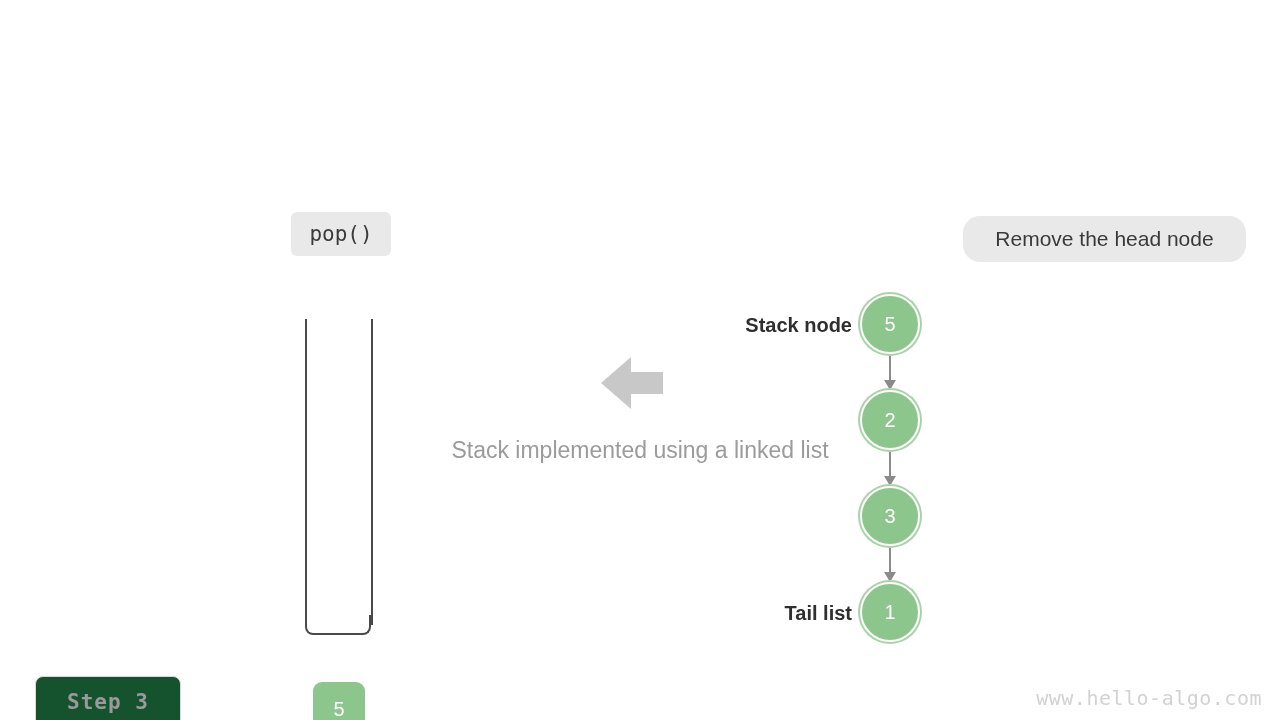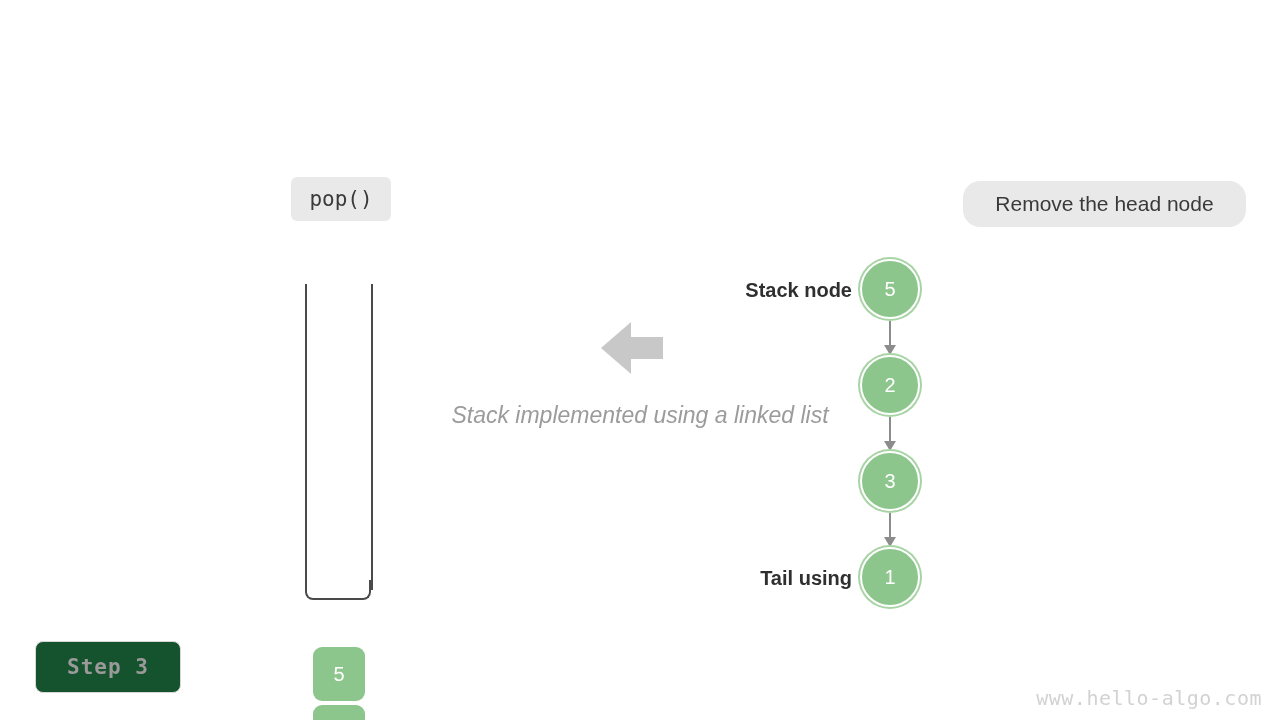--- a/index.html
+++ b/index.html
@@ -12,20 +12,21 @@
     height: 720px;
     position: relative;
     overflow: hidden;
     font-family: "Liberation Sans", sans-serif;
     -webkit-font-smoothing: antialiased;
   }
 
   .stage {
     position: absolute;
     inset: 0;
+    margin-top: 35px;
   }
 
   
   .pill {
     position: absolute;
     background: #e9e9e9;
     border-radius: 6px;
     color: #3d3d3d;
     display: flex;
     align-items: center;
@@ -77,21 +78,21 @@
   
   #caption {
     position: absolute;
     left: 0;
     top: 402px;
     width: 1280px;
     text-align: center;
     font-size: 23px;
     color: #9b9b9b;
   }
-  #caption-inner { position: relative; left: 0px; font-style: italic; }
+  #caption-inner { position: relative; left: 0px; }
 
   
   #transform-arrow {
     position: absolute;
     left: 601px;
     top: 320px;
     width: 62px;
     height: 56px;
   }
 
@@ -240,20 +241,20 @@
         <div class="ll-arrowhead" style="top: 191px;"></div>
         <div class="ll-arrowhead" style="top: 287px;"></div>
       </div>
     <div id="ll-nodes">
         <div class="ll-node" style="top: 9px;">5</div>
         <div class="ll-node" style="top: 105px;">2</div>
         <div class="ll-node" style="top: 201px;">3</div>
         <div class="ll-node" style="top: 297px;">1</div>
       </div>
     <div class="ll-side-label" id="head-label" style="top: 29px;">Stack node</div>
-    <div class="ll-side-label" id="tail-label" style="top: 317px;">Tail using</div>
+    <div class="ll-side-label" id="tail-label" style="top: 317px;">Tail list</div>
   </div>
 
   <div id="step-badge">Step 3</div>
 
   <div id="watermark">www.hello-algo.com</div>
 
 </div>
 
 </body></html>

